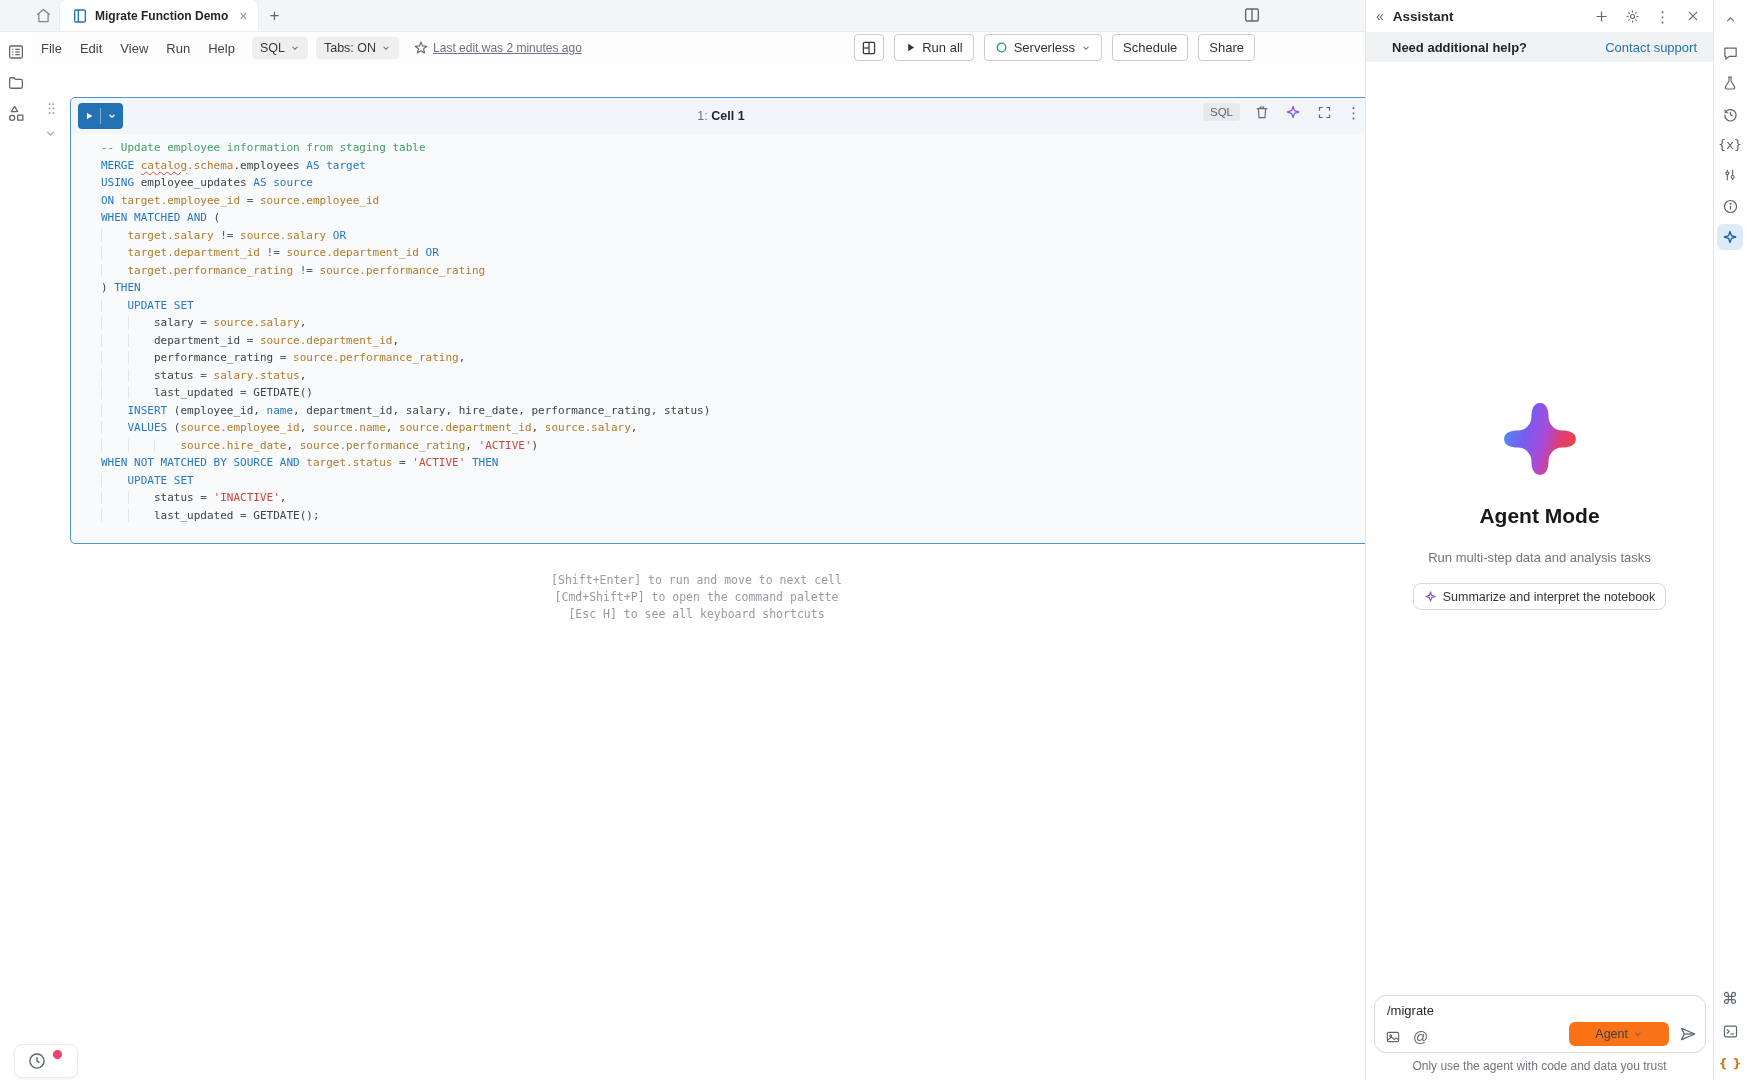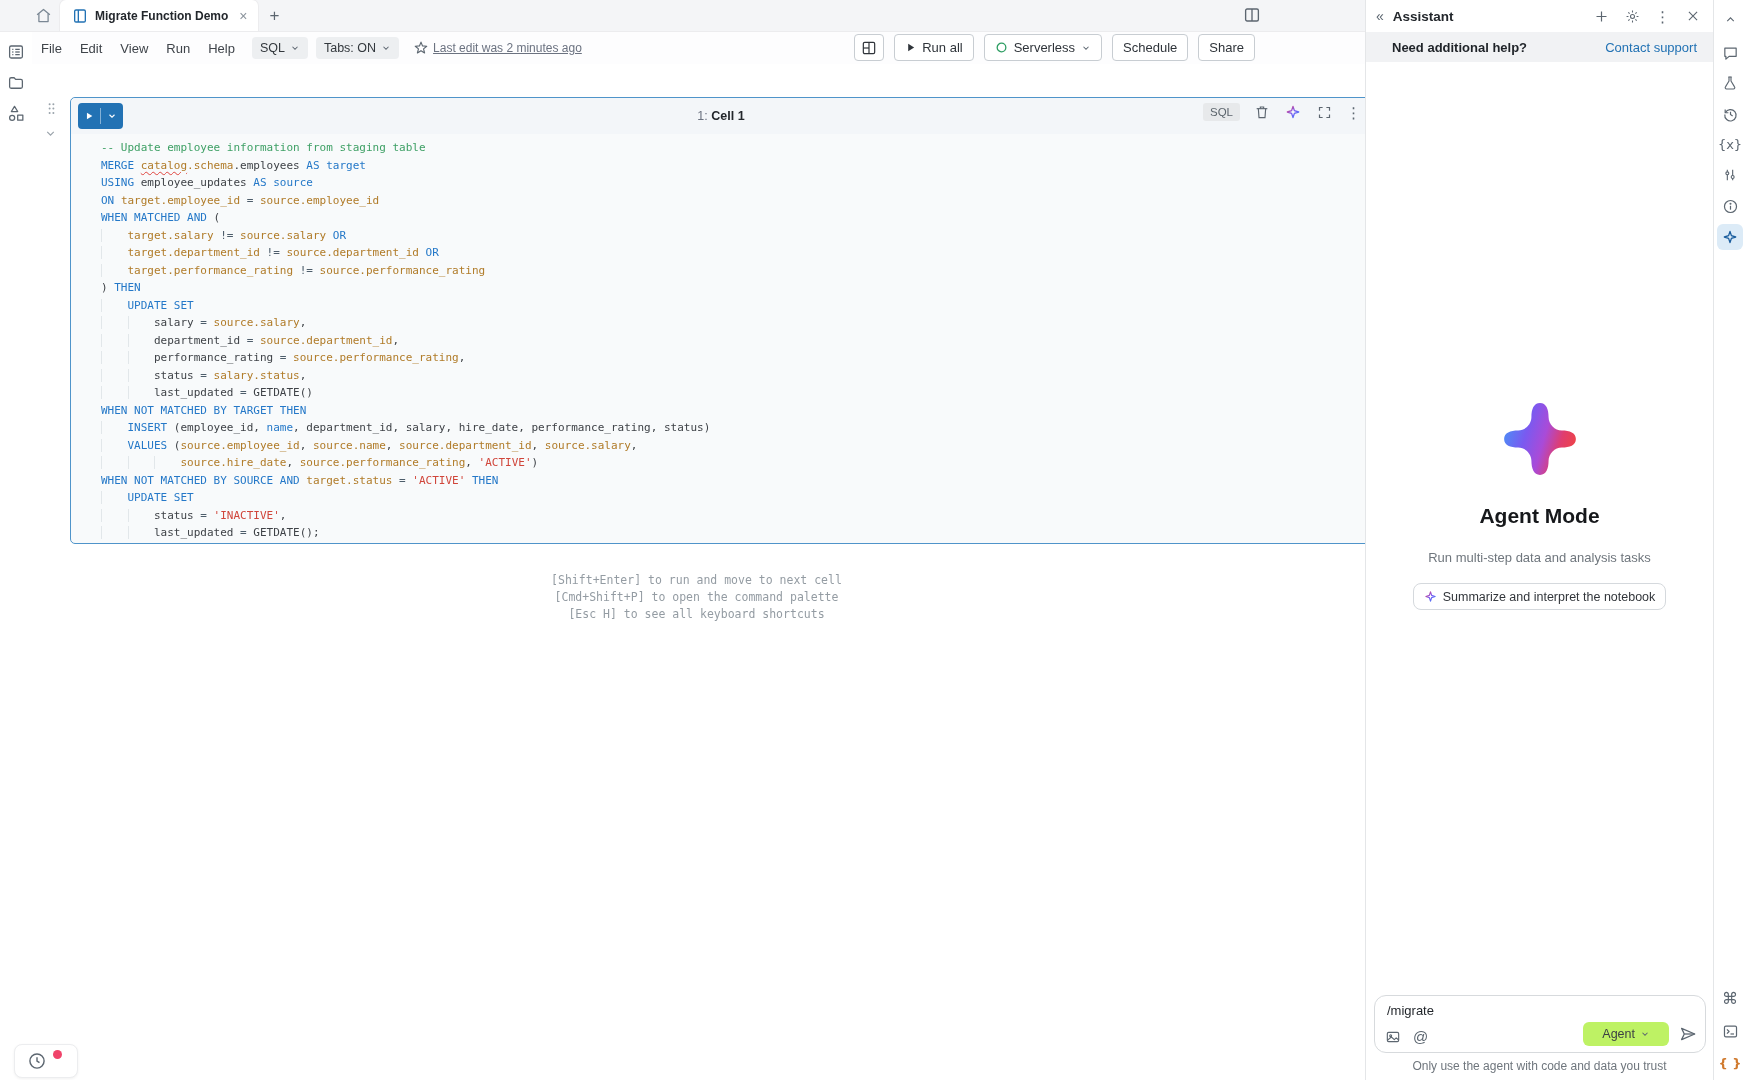--- a/index.html
+++ b/index.html
@@ -81,21 +81,21 @@
   #agent-title { margin-top:22px; font-size:21px; font-weight:700; color:#16181b; }
   #agent-sub { margin-top:22px; font-size:13px; color:#6f767d; }
   #sugg-rows { margin-top:18px; display:flex; flex-direction:column; gap:9px; align-items:center; }
   .sugg-row { display:flex; gap:8px; justify-content:center; }
   .sugg-btn { display:inline-flex; align-items:center; gap:6px; height:27px; padding:0 10px; background:#fff; border:1px solid #d5d9dd; border-radius:8px; font-size:12.5px; color:#32363b; cursor:pointer; white-space:nowrap; }
 
   #chat-input { position:absolute; left:8px; top:995px; width:332px; height:58px; border:1px solid #d7dadd; border-radius:12px; background:#fff; }
   #chat-text { position:absolute; left:12px; top:7px; width:200px; border:none; outline:none; font-size:13px; color:#1f2328; font-family:"Liberation Sans",sans-serif; background:transparent; }
   #chat-tools-left { position:absolute; left:10px; bottom:7px; display:flex; align-items:center; gap:12px; }
   #chat-tools-right { position:absolute; right:8px; bottom:6px; display:flex; align-items:center; gap:10px; }
-  #agent-pill { display:inline-flex; align-items:center; gap:5px; background:#bef264; border-radius:6px; height:24px; padding:0 19px; font-size:12.5px; color:#3b3f44; cursor:pointer; }
+  #agent-pill { display:inline-flex; align-items:center; gap:5px; background:#f97316; border-radius:6px; height:24px; padding:0 26px; font-size:12.5px; color:#3b3f44; cursor:pointer; }
   #at-icon { font-size:15px; color:#5c6670; cursor:pointer; }
   #disclaimer { position:absolute; left:0; top:1059px; width:100%; text-align:center; font-size:12px; color:#6f767d; }
 
   
   #right-rail { position:absolute; left:1713px; top:0; width:33px; height:1080px; background:#fff; border-left:1px solid #e4e6e8; }
   #right-rail .slot { position:absolute; left:50%; transform:translateX(-50%); width:26px; height:26px; display:flex; align-items:center; justify-content:center; border-radius:6px; color:#5c6670; cursor:pointer; }
   #right-rail .slot.active { background:#dcebf7; color:#1b5e9e; }
   .txt-ic { font-size:13px; color:#5c6670; font-family:"DejaVu Sans",sans-serif; }
   .braces { color:#d07a2e; font-weight:700; }
 </style>
@@ -294,21 +294,20 @@
         <div class="code-line"><span class="tk tk-ind">    </span><span class="tk tk-qual">target.salary</span><span class="tk tk-op"> != </span><span class="tk tk-qual">source.salary</span><span class="tk tk-kw"> OR</span></div>
         <div class="code-line"><span class="tk tk-ind">    </span><span class="tk tk-qual">target.department_id</span><span class="tk tk-op"> != </span><span class="tk tk-qual">source.department_id</span><span class="tk tk-kw"> OR</span></div>
         <div class="code-line"><span class="tk tk-ind">    </span><span class="tk tk-qual">target.performance_rating</span><span class="tk tk-op"> != </span><span class="tk tk-qual">source.performance_rating</span></div>
         <div class="code-line"><span class="tk tk-id">) </span><span class="tk tk-kw">THEN</span></div>
         <div class="code-line"><span class="tk tk-ind">    </span><span class="tk tk-kw">UPDATE SET</span></div>
         <div class="code-line"><span class="tk tk-ind">    </span><span class="tk tk-ind">    </span><span class="tk tk-id">salary </span><span class="tk tk-op">= </span><span class="tk tk-qual">source.salary</span><span class="tk tk-id">,</span></div>
         <div class="code-line"><span class="tk tk-ind">    </span><span class="tk tk-ind">    </span><span class="tk tk-id">department_id </span><span class="tk tk-op">= </span><span class="tk tk-qual">source.department_id</span><span class="tk tk-id">,</span></div>
         <div class="code-line"><span class="tk tk-ind">    </span><span class="tk tk-ind">    </span><span class="tk tk-id">performance_rating </span><span class="tk tk-op">= </span><span class="tk tk-qual">source.performance_rating</span><span class="tk tk-id">,</span></div>
         <div class="code-line"><span class="tk tk-ind">    </span><span class="tk tk-ind">    </span><span class="tk tk-id">status </span><span class="tk tk-op">= </span><span class="tk tk-qual">salary.status</span><span class="tk tk-id">,</span></div>
         <div class="code-line"><span class="tk tk-ind">    </span><span class="tk tk-ind">    </span><span class="tk tk-id">last_updated </span><span class="tk tk-op">= </span><span class="tk tk-id">GETDATE()</span></div>
-        <div class="code-line"><span class="tk tk-kw">WHEN NOT MATCHED BY TARGET THEN</span></div>
         <div class="code-line"><span class="tk tk-ind">    </span><span class="tk tk-kw">INSERT </span><span class="tk tk-id">(employee_id, </span><span class="tk tk-kw">name</span><span class="tk tk-id">, department_id, salary, hire_date, performance_rating, status)</span></div>
         <div class="code-line"><span class="tk tk-ind">    </span><span class="tk tk-kw">VALUES </span><span class="tk tk-id">(</span><span class="tk tk-qual">source.employee_id</span><span class="tk tk-id">, </span><span class="tk tk-qual">source.name</span><span class="tk tk-id">, </span><span class="tk tk-qual">source.department_id</span><span class="tk tk-id">, </span><span class="tk tk-qual">source.salary</span><span class="tk tk-id">,</span></div>
         <div class="code-line"><span class="tk tk-ind">    </span><span class="tk tk-ind">    </span><span class="tk tk-ind">    </span><span class="tk tk-qual">source.hire_date</span><span class="tk tk-id">, </span><span class="tk tk-qual">source.performance_rating</span><span class="tk tk-id">, </span><span class="tk tk-str">'ACTIVE'</span><span class="tk tk-id">)</span></div>
         <div class="code-line"><span class="tk tk-kw">WHEN NOT MATCHED BY SOURCE AND </span><span class="tk tk-qual">target.status</span><span class="tk tk-op"> = </span><span class="tk tk-str">'ACTIVE'</span><span class="tk tk-kw"> THEN</span></div>
         <div class="code-line"><span class="tk tk-ind">    </span><span class="tk tk-kw">UPDATE SET</span></div>
         <div class="code-line"><span class="tk tk-ind">    </span><span class="tk tk-ind">    </span><span class="tk tk-id">status </span><span class="tk tk-op">= </span><span class="tk tk-str">'INACTIVE'</span><span class="tk tk-id">,</span></div>
         <div class="code-line"><span class="tk tk-ind">    </span><span class="tk tk-ind">    </span><span class="tk tk-id">last_updated </span><span class="tk tk-op">= </span><span class="tk tk-id">GETDATE();</span></div>
       </div>
   </div>
 

